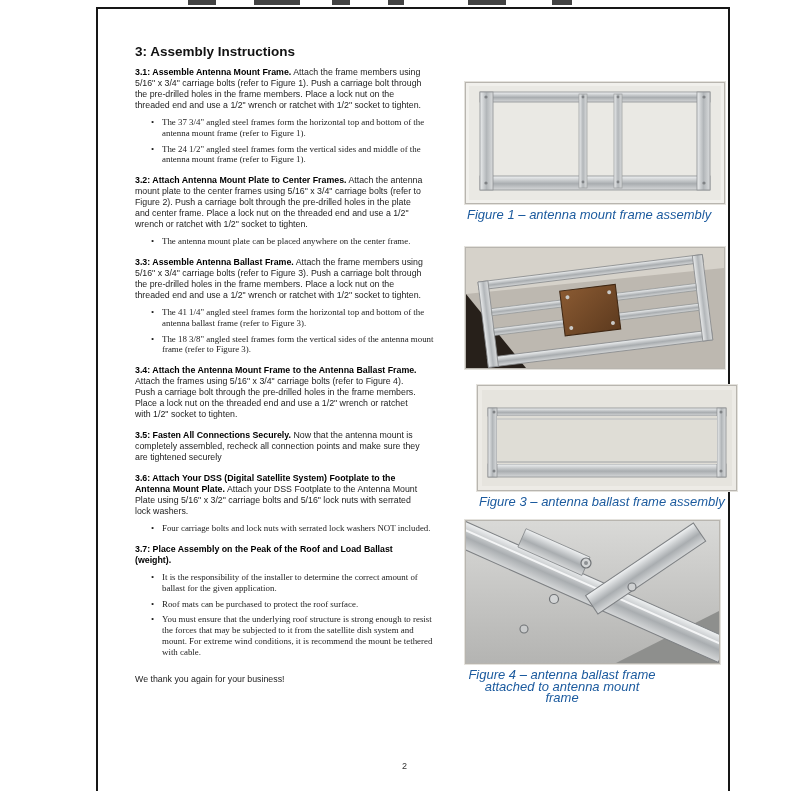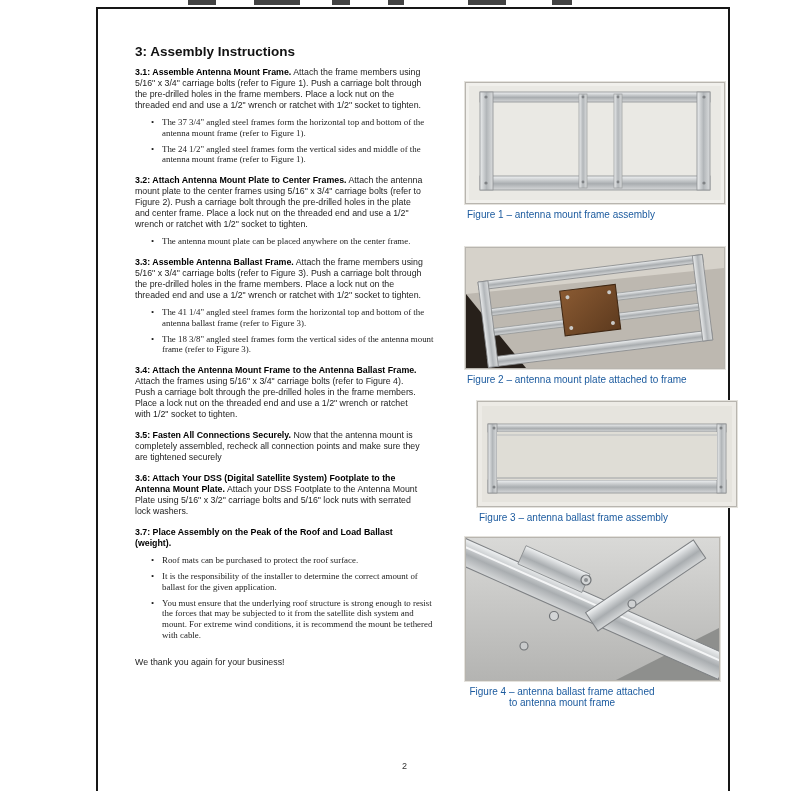--- a/index.html
+++ b/index.html
@@ -21,21 +21,21 @@
   p.sec b{color:#000;}
   ul.bullets{list-style:none;margin:6px 0 6px 16px;padding:0;font-family:"Liberation Serif",serif;font-size:8.9px;line-height:10.8px;}
   ul.bullets li{position:relative;padding-left:11px;margin-bottom:5px;}
   ul.bullets li::before{content:"\2022";position:absolute;left:0;top:0;font-size:9px;}
   .closing{margin-top:16px;}
   .page-number{position:absolute;left:402px;top:761px;font-size:9px;color:#333;}
 
   .fig-col{width:262px;padding-top:36px;}
   figure{margin:0;}
   .fig-photo{display:block;border:1px solid #b8b5af;background:#efeeea;box-shadow:0 0 0 1px #e4e2dd;}
-  figcaption{color:#1b5a9e;font-size:10px;line-height:11.5px;margin:5px 0 0 2px;}
+  figcaption{color:#1b5a9e;font-style:italic;font-size:13px;line-height:11.5px;margin:5px 0 0 2px;}
   .cap-narrow{max-width:190px;}
   .fig-gap-a{margin-top:26px;}
   .fig-gap-b{margin-top:16px;margin-left:12px;}
   .fig-gap-c{margin-top:13px;text-align:center;}
   .defs-holder{position:absolute;width:0;height:0;overflow:hidden;}
 </style>
 </head>
 <body>
 
 <svg class="defs-holder" aria-hidden="true">
@@ -91,25 +91,28 @@
     <ul class="bullets">
       <li>The 41 1/4" angled steel frames form the horizontal top and bottom of the antenna ballast frame (refer to Figure 3).</li>
       <li>The 18 3/8" angled steel frames form the vertical sides of the antenna mount frame (refer to Figure 3).</li>
     </ul>
 
     <p class="sec"><b>3.4: Attach the Antenna Mount Frame to the Antenna Ballast Frame.</b> <span>Attach the frames using 5/16" x 3/4" carriage bolts (refer to Figure 4). Push a carriage bolt through the pre-drilled holes in the frame members. Place a lock nut on the threaded end and use a 1/2" wrench or ratchet with 1/2" socket to tighten.</span></p>
 
     <p class="sec"><b>3.5: Fasten All Connections Securely.</b> <span>Now that the antenna mount is completely assembled, recheck all connection points and make sure they are tightened securely</span></p>
 
     <p class="sec"><b>3.6: Attach Your DSS (Digital Satellite System) Footplate to the Antenna Mount Plate.</b> <span>Attach your DSS Footplate to the Antenna Mount Plate using 5/16" x 3/2" carriage bolts and 5/16" lock nuts with serrated lock washers.</span></p>
+    <ul class="bullets">
+      <li>Four carriage bolts and lock nuts with serrated lock washers NOT included.</li>
+    </ul>
 
     <p class="sec"><b>3.7: Place Assembly on the Peak of the Roof and Load Ballast (weight).</b></p>
     <ul class="bullets">
+      <li>It is the responsibility of the installer to determine the correct amount of ballast for the given application.</li>
       <li>Roof mats can be purchased to protect the roof surface.</li>
-      <li>It is the responsibility of the installer to determine the correct amount of ballast for the given application.</li>
       <li>You must ensure that the underlying roof structure is strong enough to resist the forces that may be subjected to it from the satellite dish system and mount. For extreme wind conditions, it is recommend the mount be tethered with cable.</li>
     </ul>
 
     <p class="closing">We thank you again for your business!</p>
   </div>
 
   <div class="fig-col">
 
     <figure>
       <svg class="fig-photo" width="258" height="120" viewBox="0 0 258 120">
@@ -145,21 +148,20 @@
           <rect x="232" y="20" width="10" height="86" fill="url(#metalV)" stroke="#85888a" stroke-width="0.8"></rect>
           <rect x="26" y="48" width="206" height="7" fill="url(#metalH)" stroke="#8d9092" stroke-width="0.7"></rect>
           <rect x="26" y="68" width="206" height="7" fill="url(#metalH)" stroke="#8d9092" stroke-width="0.7"></rect>
           <rect x="96" y="39" width="56" height="45" fill="url(#plateG)" stroke="#3f2713" stroke-width="1"></rect>
           <circle cx="103" cy="46" r="2" fill="#c9c9c7"></circle>
             <circle cx="145" cy="46" r="2" fill="#c9c9c7"></circle>
           <circle cx="103" cy="77" r="2" fill="#c9c9c7"></circle>
             <circle cx="145" cy="77" r="2" fill="#c9c9c7"></circle>
         </g>
       </svg>
-      <figcaption>Figure 2 – antenna mount plate attached to frame</figcaption>
     </figure>
 
     <figure class="fig-gap-b">
       <svg class="fig-photo" width="258" height="104" viewBox="0 0 258 104">
         <rect width="258" height="104" fill="#edebe6"></rect>
         <rect x="4" y="4" width="250" height="96" fill="#e6e4de"></rect>
         <rect x="10" y="22" width="238" height="8" fill="url(#metalH)" stroke="#8d9092" stroke-width="0.8"></rect>
         <rect x="10" y="78" width="238" height="13" fill="url(#metalH)" stroke="#8d9092" stroke-width="0.8"></rect>
         <rect x="10" y="22" width="9" height="69" fill="url(#metalV)" stroke="#8d9092" stroke-width="0.8"></rect>
         <rect x="239" y="22" width="9" height="69" fill="url(#metalV)" stroke="#8d9092" stroke-width="0.8"></rect>

